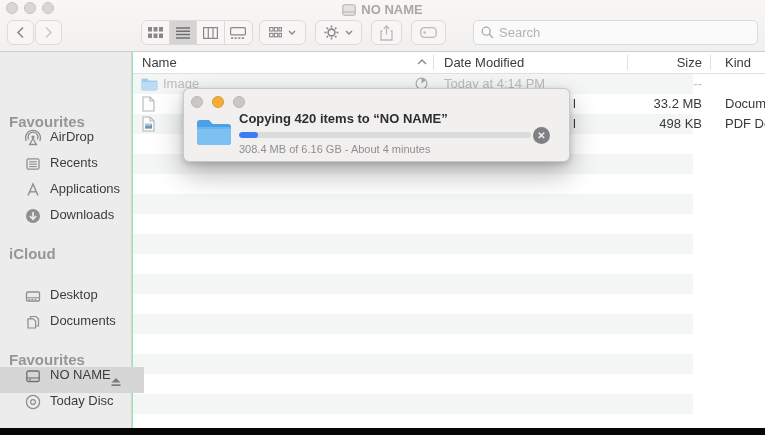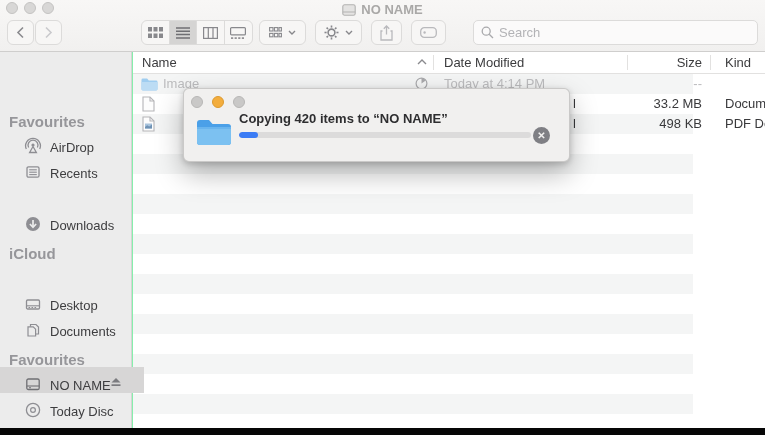--- a/index.html
+++ b/index.html
@@ -28,21 +28,21 @@
             border:1px solid #dcdbda; border-radius:5px; background:#fbfafa;
             display:flex; align-items:center; padding-left:7px; gap:5px;}
   .search input { border:none; outline:none; background:transparent; font-size:13px;
                   color:#555; width:230px; font-family:"Liberation Sans",sans-serif;}
   .search input::placeholder { color:#b3b3b6; }
 
   
   .sidebar { position:absolute; left:0; top:52px; width:132px; height:383px;
              background:#ececec; border-right:1px solid #d5d4d3; z-index:2;}
   .sb-h { position:absolute; left:9px; font-size:15px; font-weight:bold; color:#96969a; }
-  .sb-i { position:absolute; left:0; width:144px; height:26px; display:flex; align-items:flex-end; }
+  .sb-i { position:absolute; left:0; width:144px; height:26px; display:flex; align-items:flex-start; }
   .sb-i .ic { width:18px; height:18px; margin-left:24px; flex:0 0 18px;
               display:flex; align-items:center; justify-content:center;}
   .sb-i .lb { margin-left:8px; font-size:13px; color:#3d3d3f; white-space:nowrap; }
   .sb-i.sel { background:#d7d6d6; }
   .sb-eject { position:absolute; left:110px; top:7px; }
 
   
   .content { position:absolute; left:133px; top:52px; width:632px; height:383px; background:#fff; }
   .lhead { position:absolute; left:0; top:0; width:632px; height:22px; background:#fff;
            border-bottom:1px solid #e2e1e0; font-size:13px; color:#3b3b3d; }
@@ -227,20 +227,29 @@
           <rect x="3" y="3.8" width="12" height="10.4" rx="1.5" fill="none" stroke="#8e8e93" stroke-width="1.3"></rect>
           <g stroke="#8e8e93" stroke-width="1.1">
               <line x1="5.2" y1="6.8" x2="12.8" y2="6.8"></line>
               <line x1="5.2" y1="9.2" x2="12.8" y2="9.2"></line>
               <line x1="5.2" y1="11.6" x2="12.8" y2="11.6"></line>
             </g>
           </svg>
         </span>
       <span class="lb">Recents</span>
     </div>
+    <div class="sb-i" style="top:129px">
+      <span class="ic">
+        <svg width="18" height="18" viewBox="0 0 18 18">
+          <path d="M4 14.5 L9 3 L14 14.5" fill="none" stroke="#8e8e93" stroke-width="1.4"></path>
+          <line x1="6" y1="10.8" x2="12" y2="10.8" stroke="#8e8e93" stroke-width="1.4"></line>
+          </svg>
+        </span>
+      <span class="lb">Applications</span>
+    </div>
     <div class="sb-i" style="top:155px">
       <span class="ic">
         <svg width="18" height="18" viewBox="0 0 18 18">
           <circle cx="9" cy="9" r="7" fill="#8e8e93"></circle>
           <line x1="9" y1="5" x2="9" y2="11.6" stroke="#ececec" stroke-width="1.7"></line>
           <path d="M5.9 9 L9 12.3 L12.1 9" fill="none" stroke="#ececec" stroke-width="1.7"></path>
           </svg>
         </span>
       <span class="lb">Downloads</span>
     </div>
@@ -362,20 +371,21 @@
       <path d="M1 10 h34 v15 q0 3-3 3 h-28 q-3 0-3-3 Z" fill="#7cc1f1"></path>
       <path d="M1 10 h34 v2 h-34 Z" fill="#6ab5ee"></path>
       </svg>
 
     <div class="dlg-title">Copying 420 items to “NO NAME”</div>
 
     <div class="pbar">
       <div class="pfill" style="width: 6.5%; background: rgb(59, 124, 245);"></div>
     </div>
 
+    <div class="dlg-sub">308.4 MB of 6.16 GB - About 4 minutes</div>
 
     <div class="dlg-close">
       <span>✕</span>
     </div>
   </div>
 
   <div class="blackbar"></div>
 </div>
 
 </body></html>

